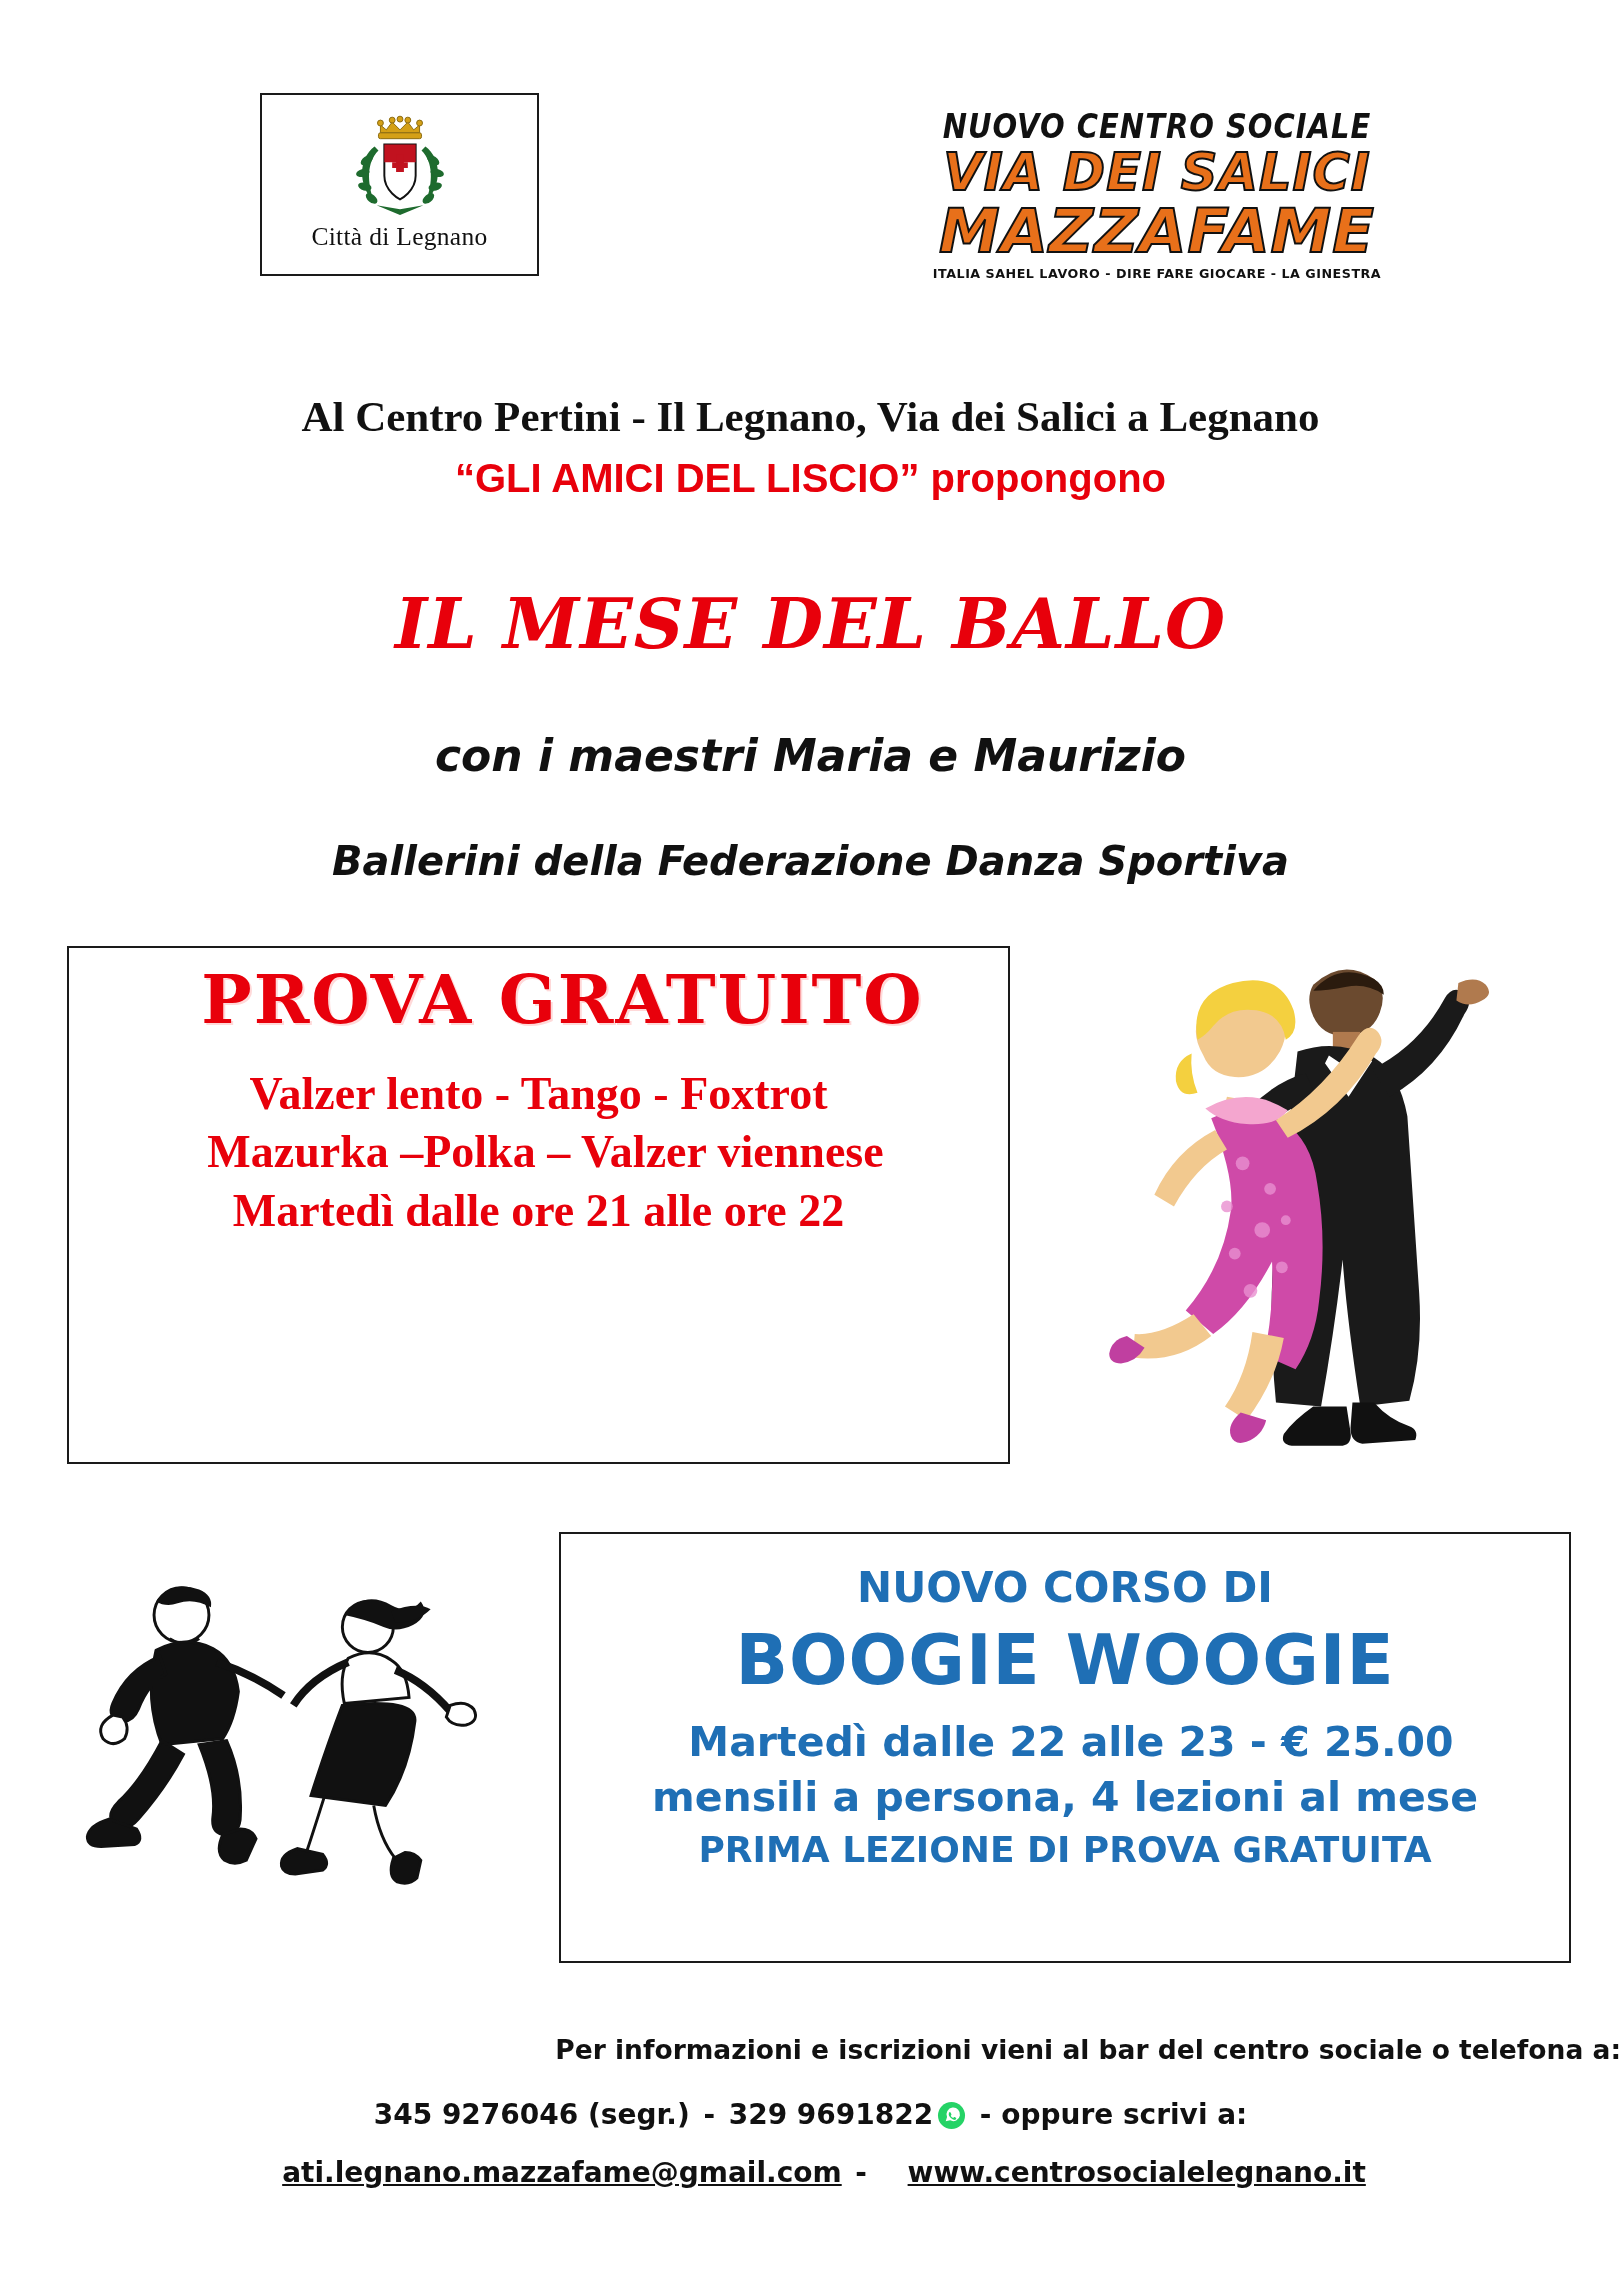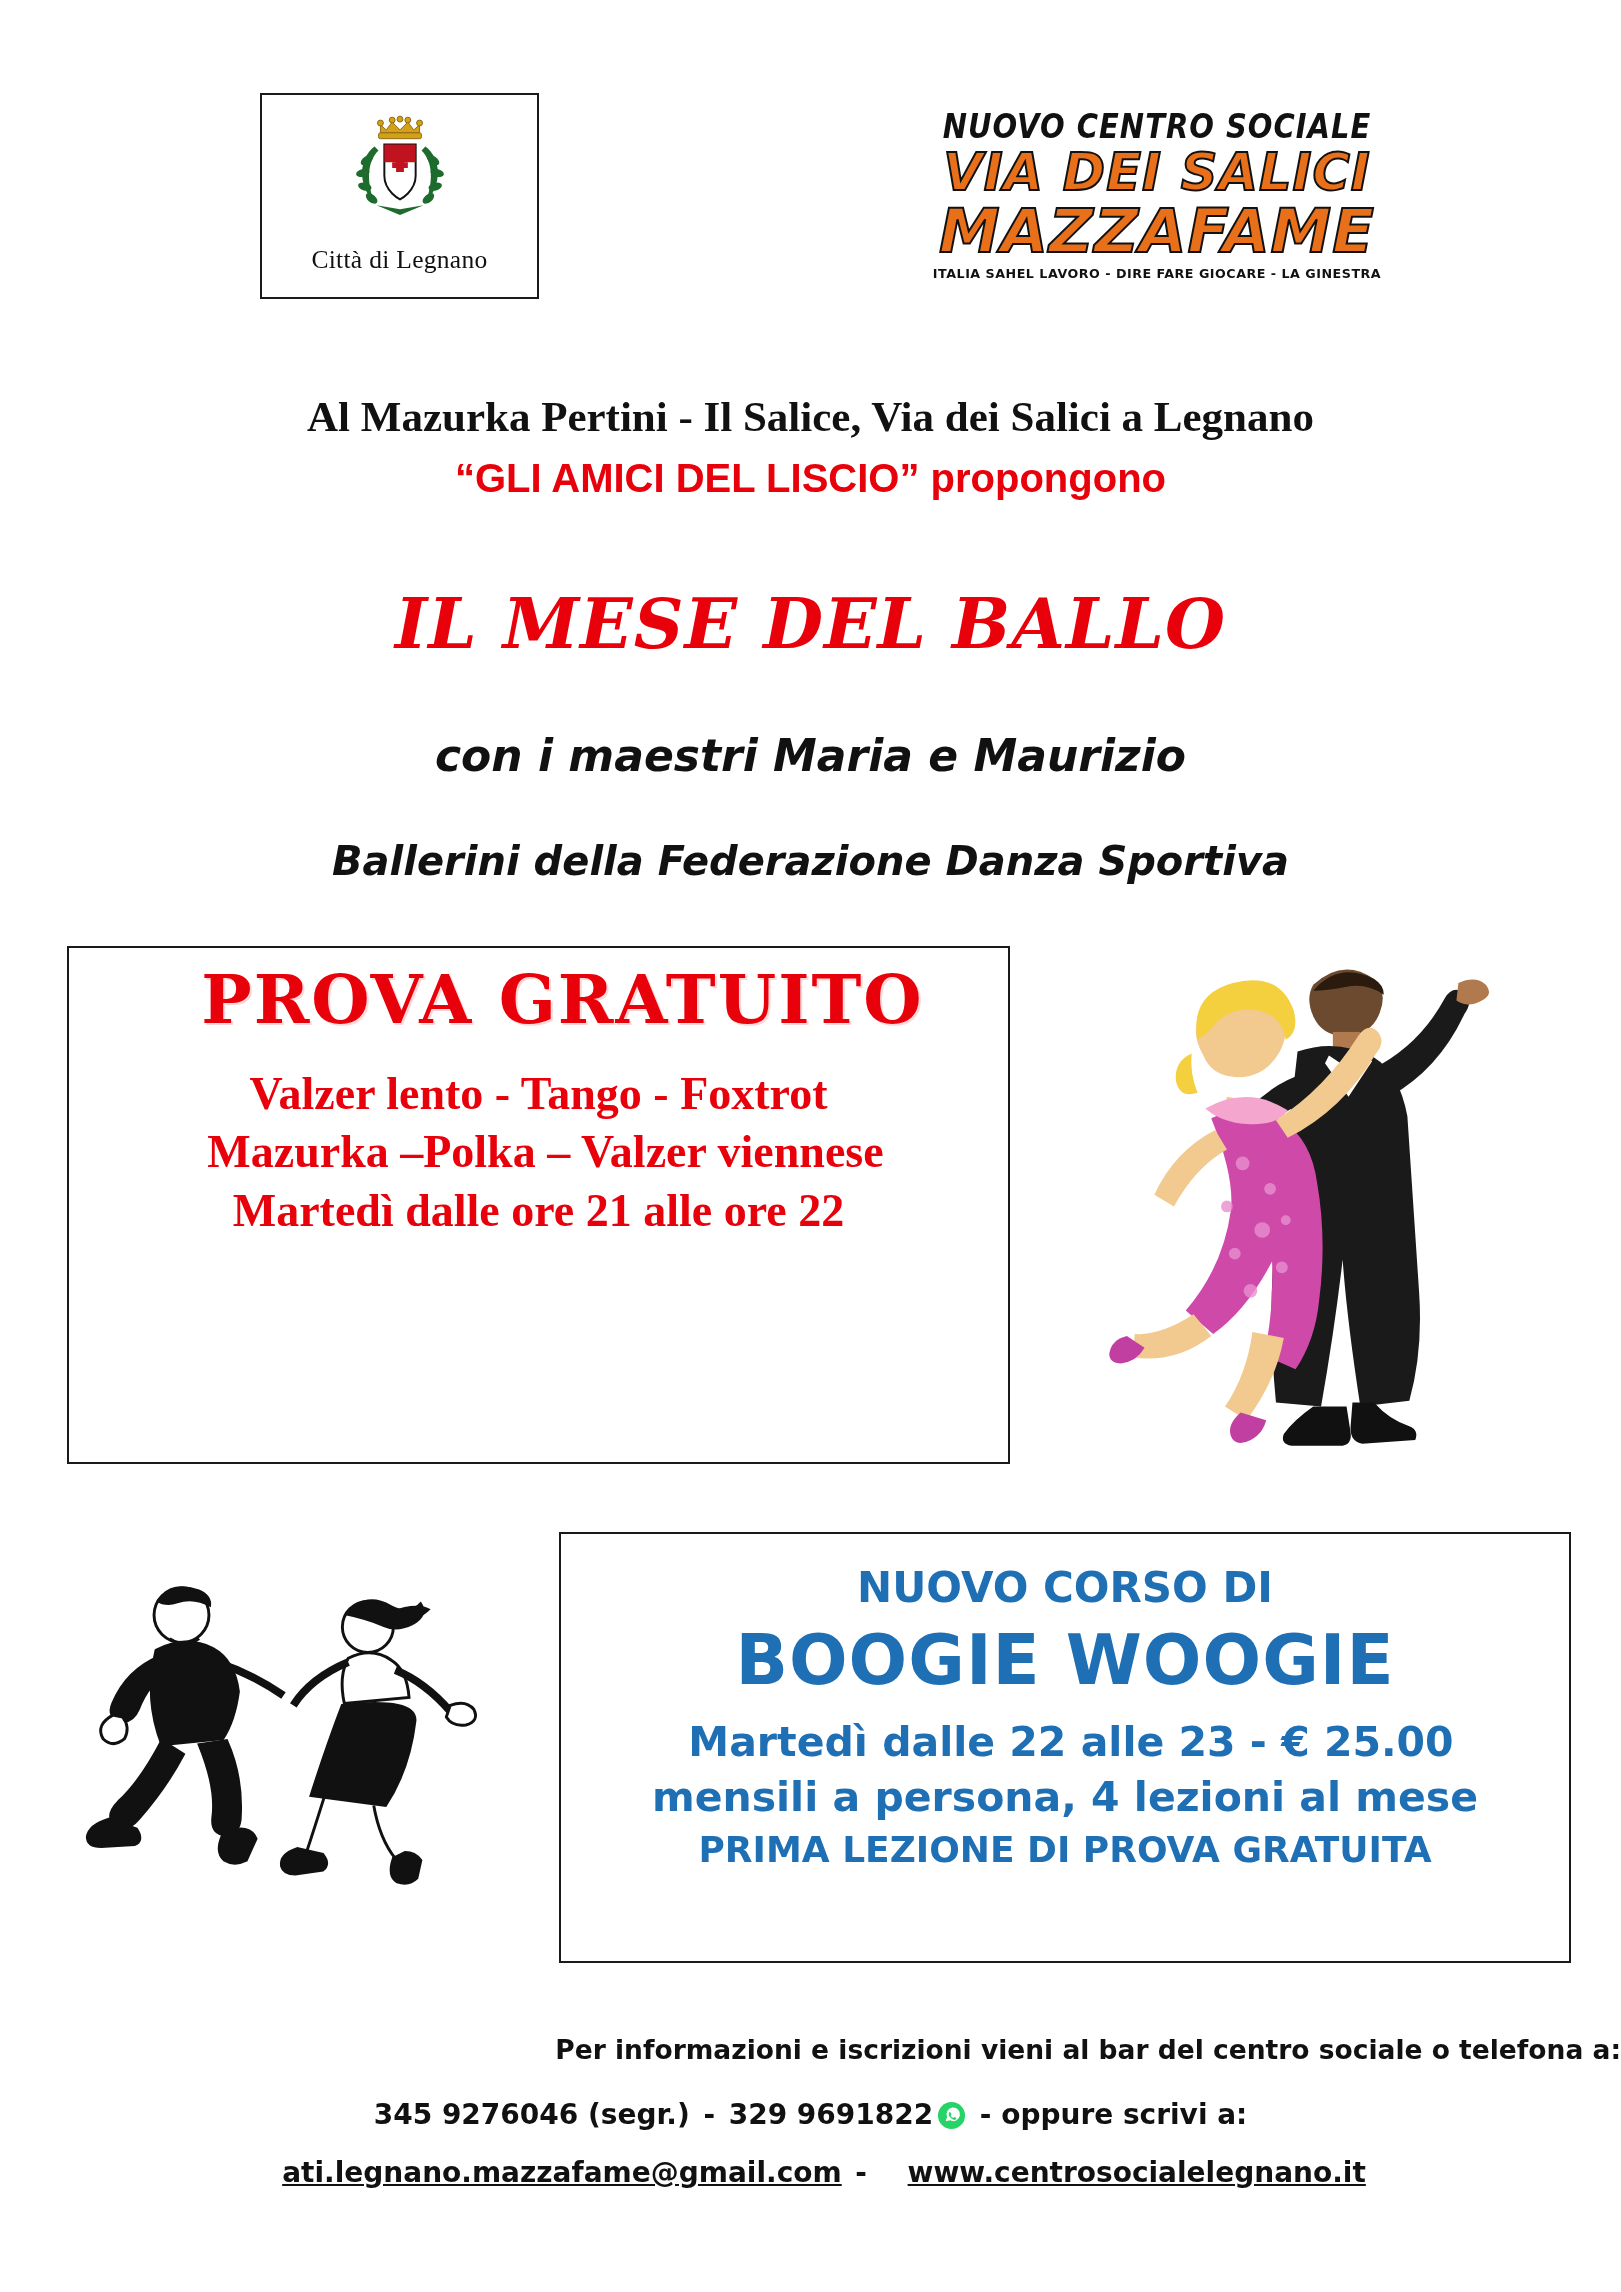--- a/index.html
+++ b/index.html
@@ -14,21 +14,21 @@
     font-family: "Liberation Sans", sans-serif;
     overflow: hidden;
   }
 
   
   .logo-box {
     position: absolute;
     left: 260px;
     top: 93px;
     width: 279px;
-    height: 206px;
+    height: 183px;
     border: 2px solid #1a1a1a;
     box-sizing: border-box;
     background: #fff;
   }
   .crest {
     position: absolute;
     left: 50%;
     top: 15.7px;
     transform: translateX(-50%);
     width: 137px;
@@ -334,21 +334,21 @@
   <div class="logo-caption">Città di Legnano</div>
 </div>
 
 <div class="mazzafame">
   <div class="mz-line1">NUOVO CENTRO SOCIALE</div>
   <div class="mz-line2">VIA DEI SALICI</div>
   <div class="mz-line3">MAZZAFAME</div>
   <div class="mz-line4">ITALIA SAHEL LAVORO - DIRE FARE GIOCARE - LA GINESTRA</div>
 </div>
 
-<div class="hdr-1">Al Mazurka Pertini - Il Salice, Via dei Salici a Legnano</div>
+<div class="hdr-1">Al Centro Pertini - Il Legnano, Via dei Salici a Legnano</div>
 <div class="hdr-2">“GLI AMICI DEL LISCIO” propongono</div>
 <div class="hdr-title">IL MESE DEL BALLO</div>
 <div class="hdr-3">con i maestri Maria e Maurizio</div>
 <div class="hdr-4">Ballerini della Federazione Danza Sportiva</div>
 
 <div class="april-box">
   <div class="april-l2">PROVA GRATUITO</div>
   <div class="april-sub">Valzer lento - Tango - Foxtrot</div>
   <div class="april-sub" style="margin-top:0;padding-left:14px;">Mazurka –Polka – Valzer viennese</div>
   <div class="april-sub" style="margin-top:0;">Martedì dalle ore 21 alle ore 22</div>

